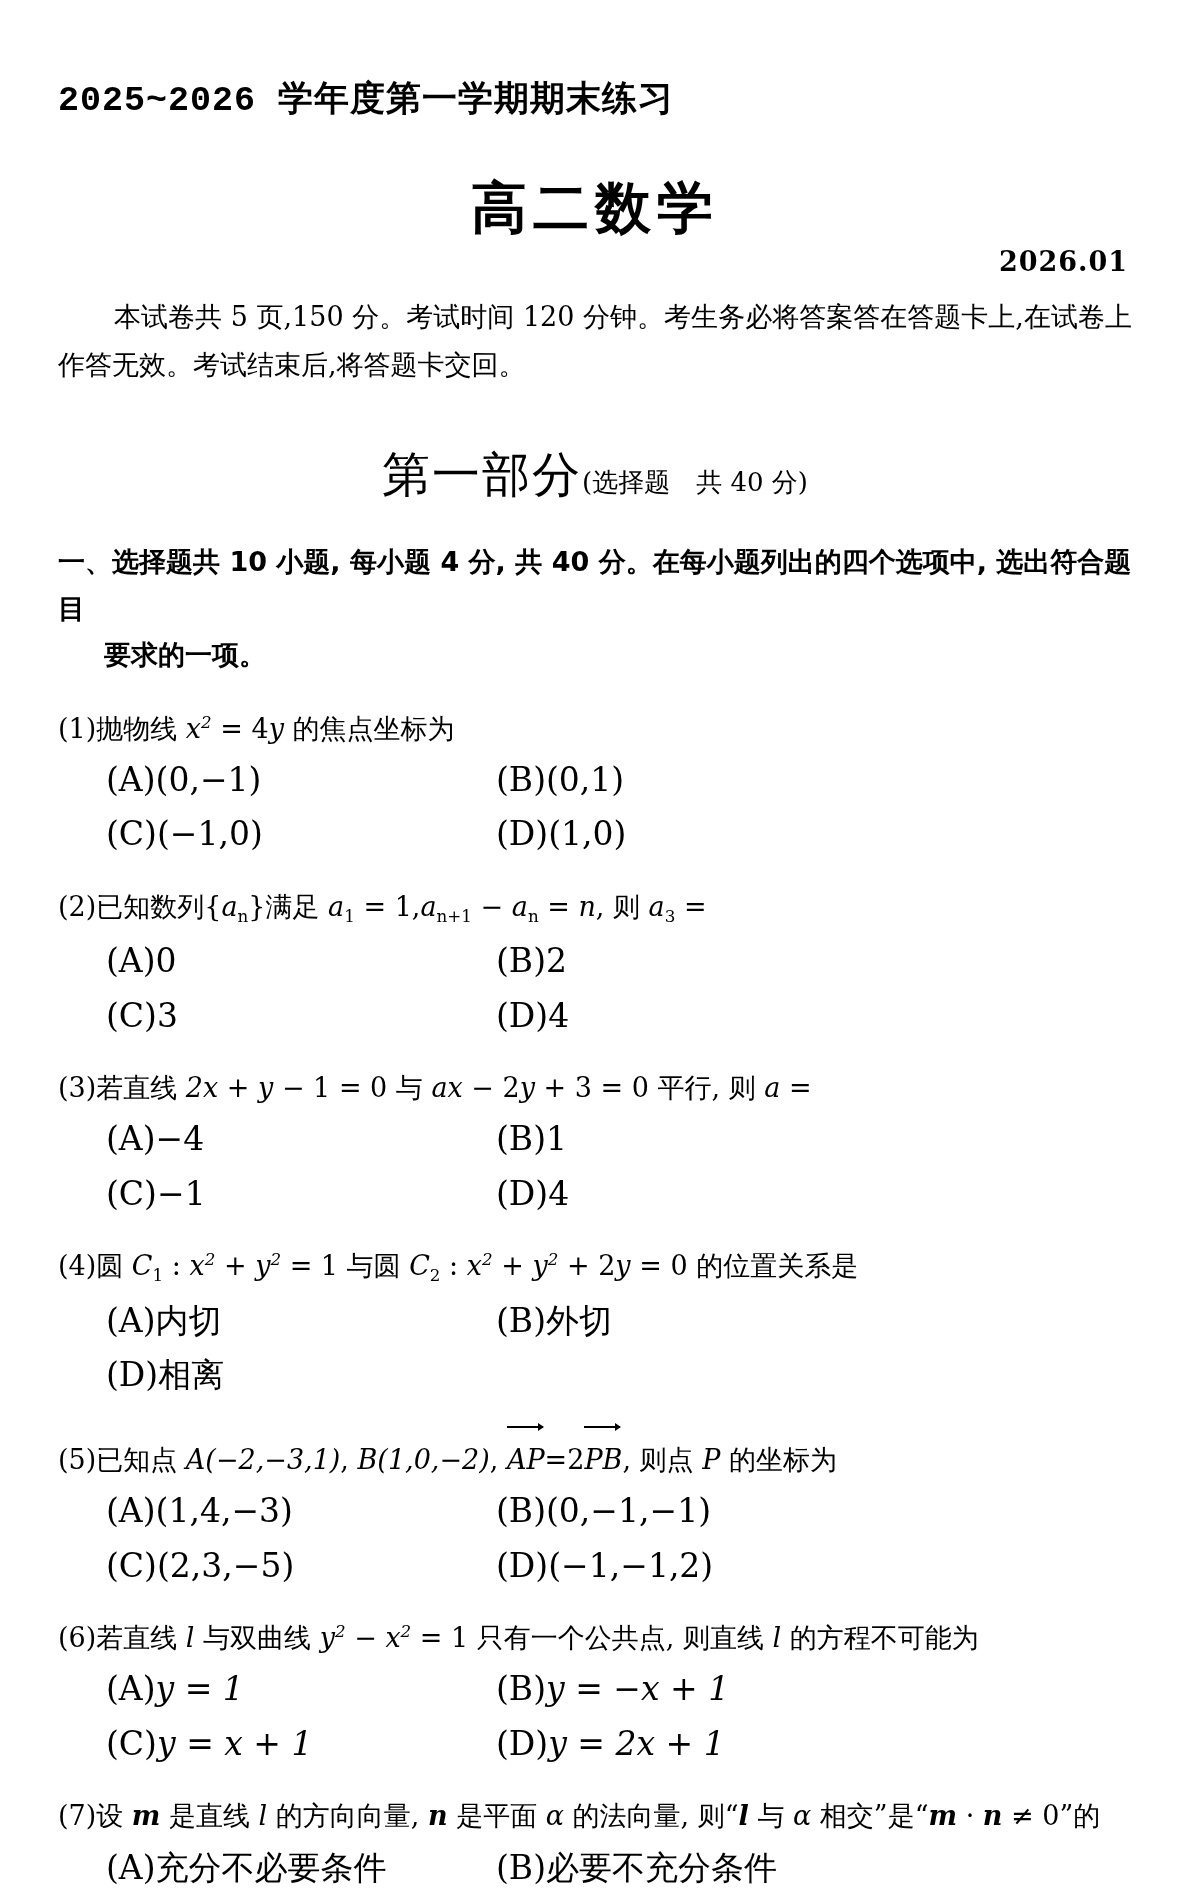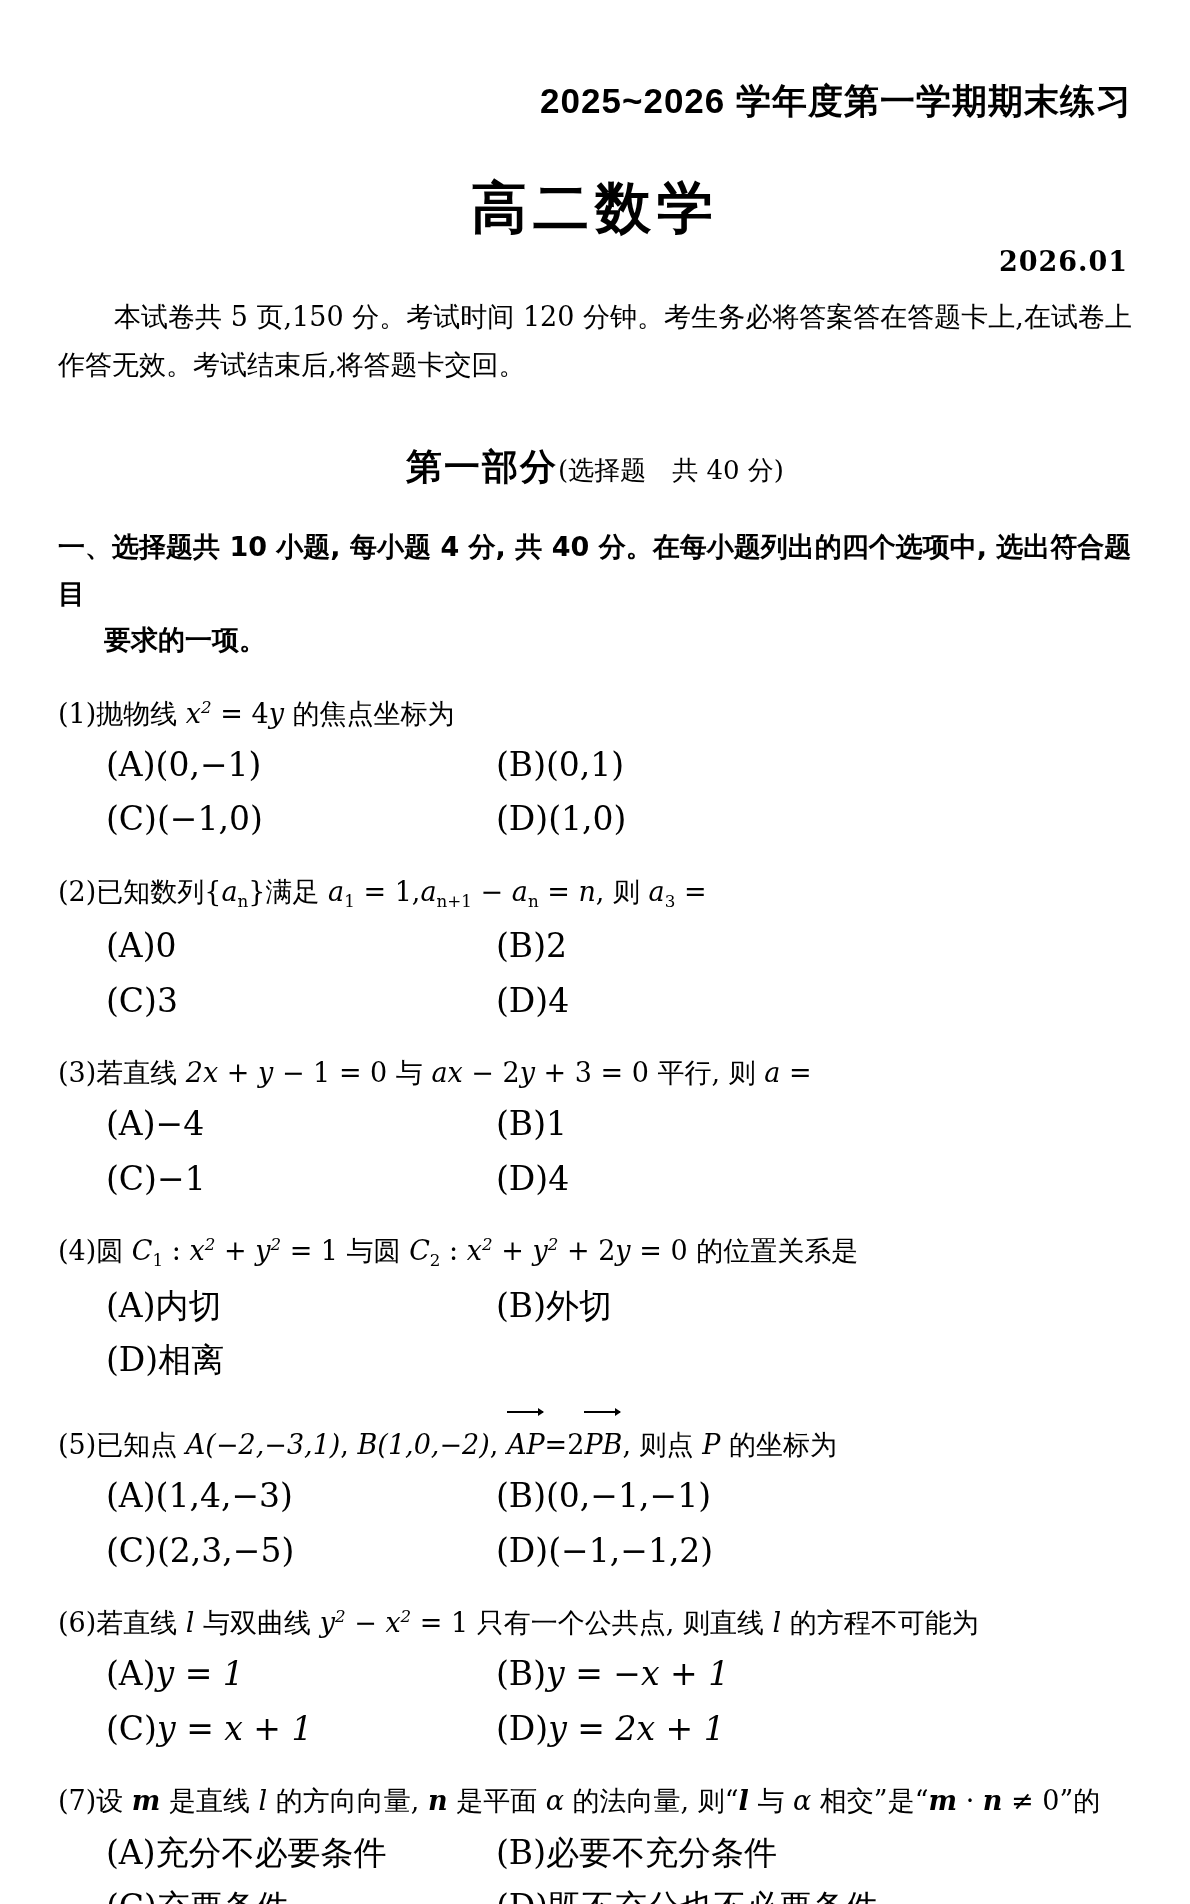--- a/index.html
+++ b/index.html
@@ -19,27 +19,27 @@
   .page {
     position: relative;
     width: 1190px;
     height: 1904px;
     box-sizing: border-box;
     padding: 0 58px;
   }
 
   
   .doc-title {
-    text-align: right;
+    text-align: left;
     font-size: 35px;
     font-weight: bold;
     letter-spacing: 1px;
     margin-top: 82px;
     line-height: 1.1;
-    font-family: Liberation Sans, sans-serif;
+    font-family: Liberation Mono, monospace;
   }
   .subject-title {
     text-align: center;
     font-size: 56px;
     font-weight: bold;
     letter-spacing: 6px;
     margin-top: 56px;
     line-height: 1.1;
     font-family: "DejaVu Sans", "Liberation Sans", sans-serif;
   }
@@ -63,22 +63,22 @@
   }
 
   
   .part-heading {
     text-align: center;
     margin-top: 54px;
     margin-bottom: 10px;
     white-space: nowrap;
   }
   .part-heading .big {
-    font-size: 36px;
-    font-weight: bold;
+    font-size: 48px;
+    font-weight: normal;
     letter-spacing: 2px;
     font-family: "DejaVu Sans", "Liberation Sans", sans-serif;
   }
   .part-heading .small {
     font-size: 26px;
     letter-spacing: 0px;
   }
 
   
   .section-instruction {

